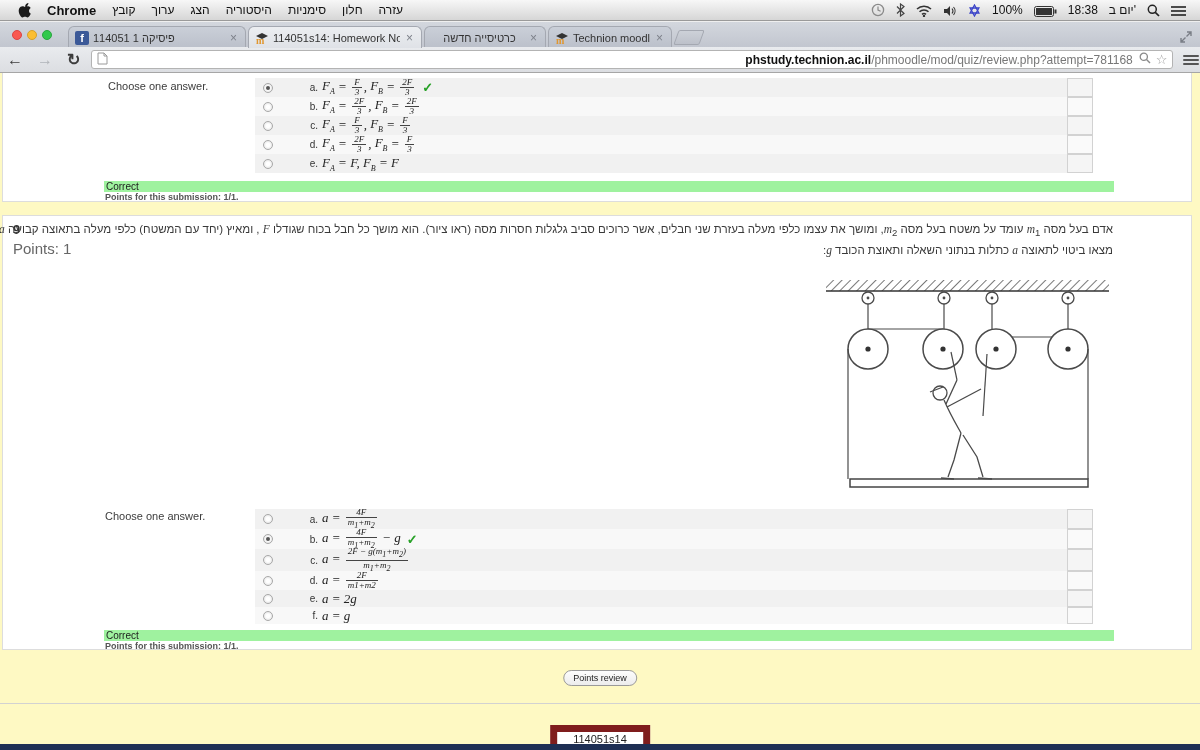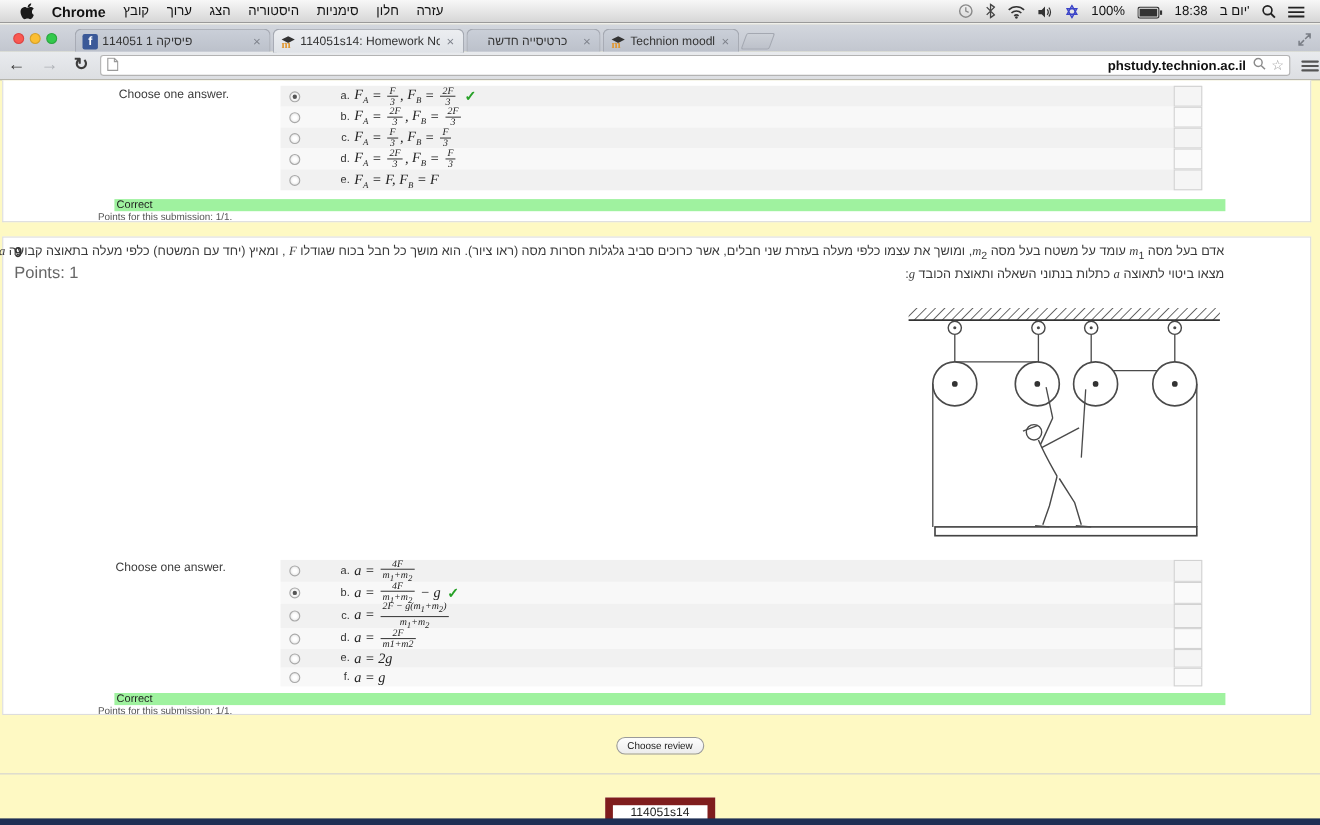--- a/index.html
+++ b/index.html
@@ -91,21 +91,21 @@
   .fr { display:inline-block; vertical-align:middle; text-align:center;
         font-size:9px; line-height:1.05; margin:0 2px; }
   .fr > span { display:block; padding:0 2px; }
   .fr > span:first-child { border-bottom:1px solid #444; }
   .check { color:#27a127; font-weight:bold; font-size:13px; margin-left:6px;
            font-style:normal; }
   .fbox { position:absolute; right:0; top:0; bottom:0; width:26px;
           border:1px solid #d2d2d2; background:rgba(255,255,255,.3); }
   .cbar { position:absolute; left:104px; width:1010px; height:11px; background:#9ff29f;
           font-size:10px; line-height:11px; color:#1d1d1d; padding-left:2px; }
-  .ptsline { position:absolute; left:89px; font-size:9px; color:#555; }
+  .ptsline { position:absolute; left:105px; font-size:9px; color:#555;font-weight:bold; }
   
   #figure { position:absolute; left:820px; top:276px; width:295px; height:216px; background:#fff; }
   
   #finish-btn { position:absolute; top:670px; left:50%; transform:translateX(-50%);
     font-size:9px; color:#222; padding:2px 9px; border:1px solid #9a9a9a; border-radius:8px;
     background:linear-gradient(#fdfdfd,#ececec); }
   #footer-rule { position:absolute; top:703px; left:0; width:1200px; height:1px; background:#d2d2d2; }
   #login-line { position:absolute; top:709px; left:0; width:1200px; text-align:center;
     font-size:11px; color:#333; }
   #login-line a { color:#3b35cf; text-decoration:none; }
@@ -243,20 +243,21 @@
     <span class="navbtn">↻</span>
     <div id="urlbar">
       <span>
         <svg width="11" height="13" viewBox="0 0 11 13">
             <path d="M1 1 L7 1 L10 4 L10 12 L1 12 Z" fill="#fff" stroke="#9a9a9a"></path>
             <path d="M7 1 L7 4 L10 4" fill="none" stroke="#9a9a9a"></path>
           </svg>
       </span>
       <span class="spacer"></span>
       <span class="host">phstudy.technion.ac.il</span>
+        <span class="path">/phmoodle/mod/quiz/review.php?attempt=781168</span>
       <span style="margin-left:6px;">
         <svg width="12" height="12" viewBox="0 0 12 12">
             <circle cx="4.8" cy="4.8" r="3.6" fill="none" stroke="#8a8a8a" stroke-width="1.3"></circle>
             <line x1="7.5" y1="7.5" x2="11" y2="11" stroke="#8a8a8a" stroke-width="1.4"></line>
           </svg>
       </span>
       <span class="star">☆</span>
     </div>
     <span id="menu-btn">
         <div></div>
@@ -424,18 +425,18 @@
       <span class="radio" data-sel="false"></span>
       <span class="olabel">f.</span>
       <span class="math"><i>a</i> = <i>g</i></span>
 
       <span class="fbox"></span>
     </div>
   </div>
   <div class="cbar" style="top:630px;">Correct</div>
   <div class="ptsline" style="top:641px;">Points for this submission: 1/1.</div>
 
-  <button id="finish-btn">Choose review</button>
+  <button id="finish-btn">Points review</button>
   <div id="footer-rule"></div>
   <div id="course-btn">114051s14</div>
   <div id="navybar"></div>
 
 </div>
 
 </body></html>

